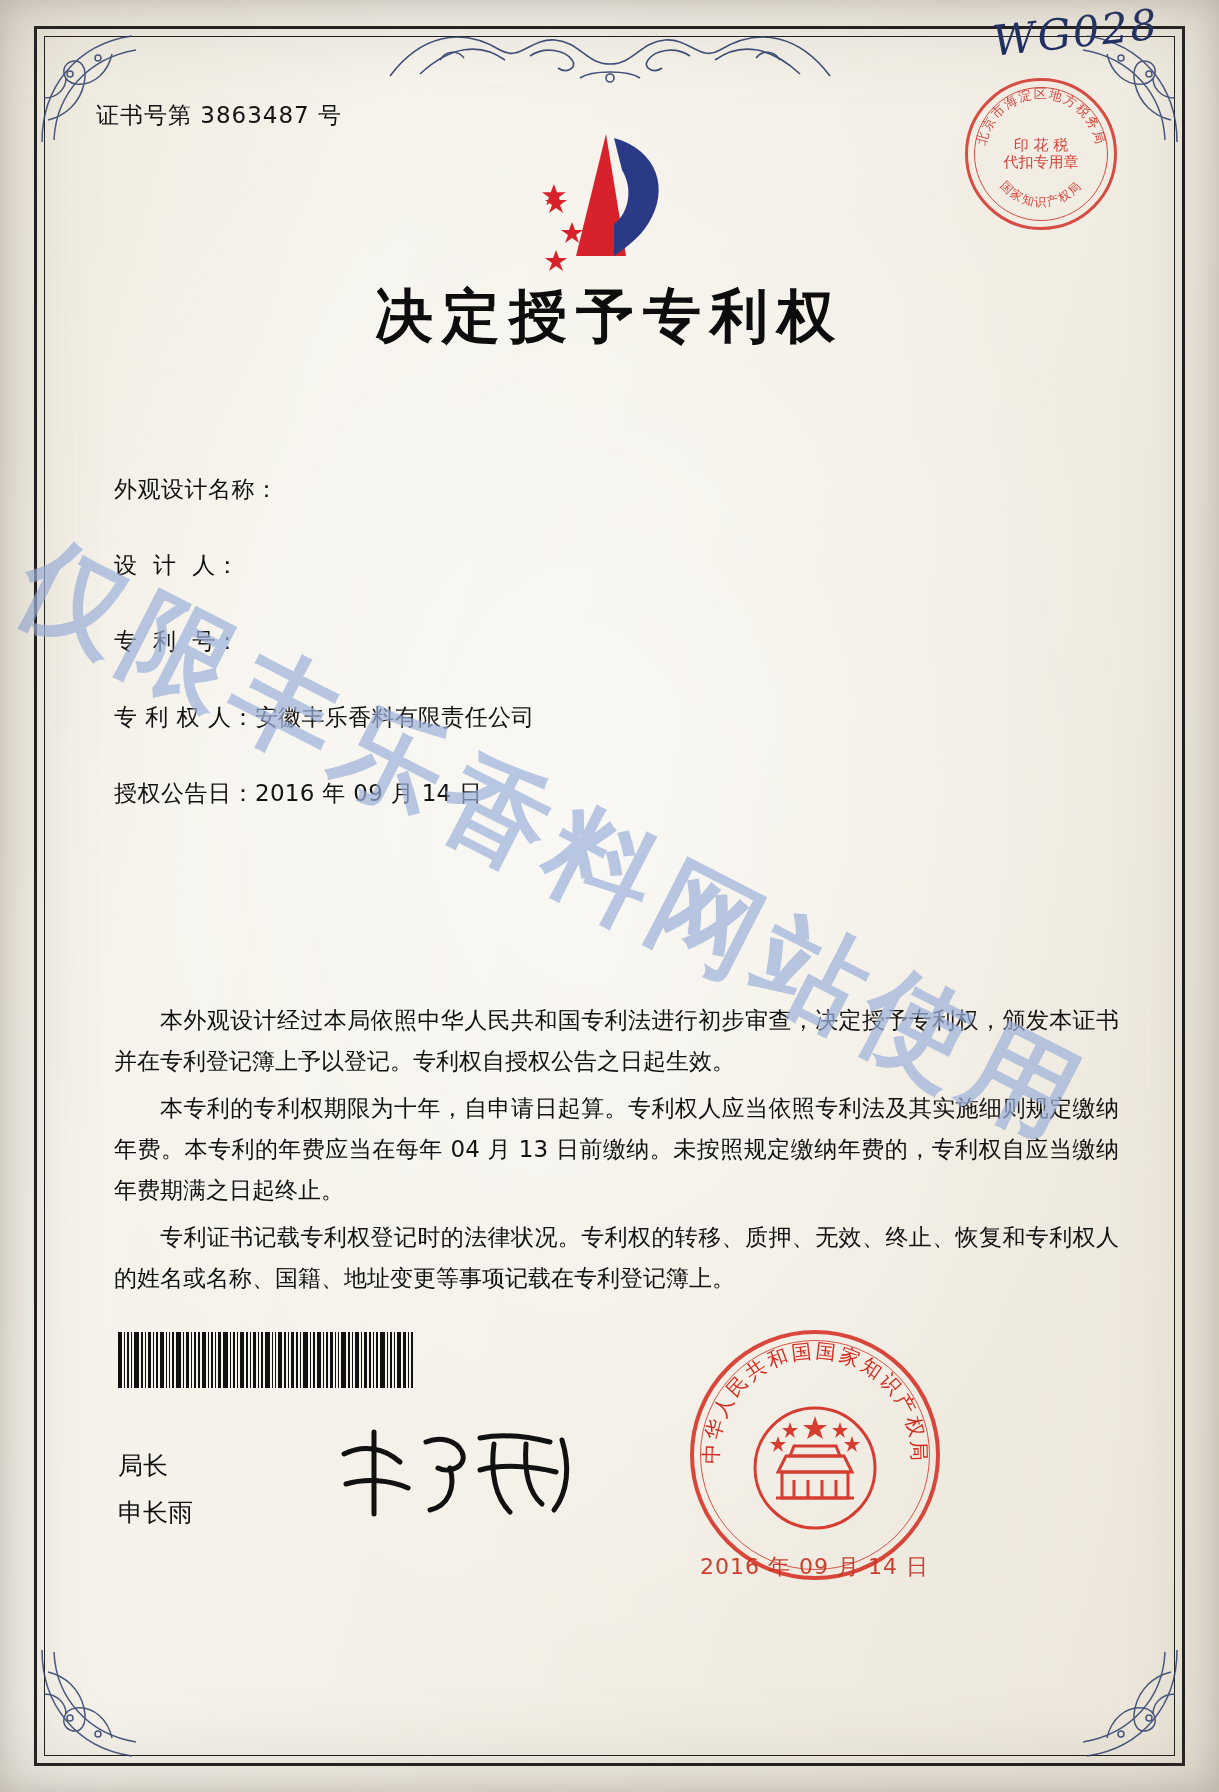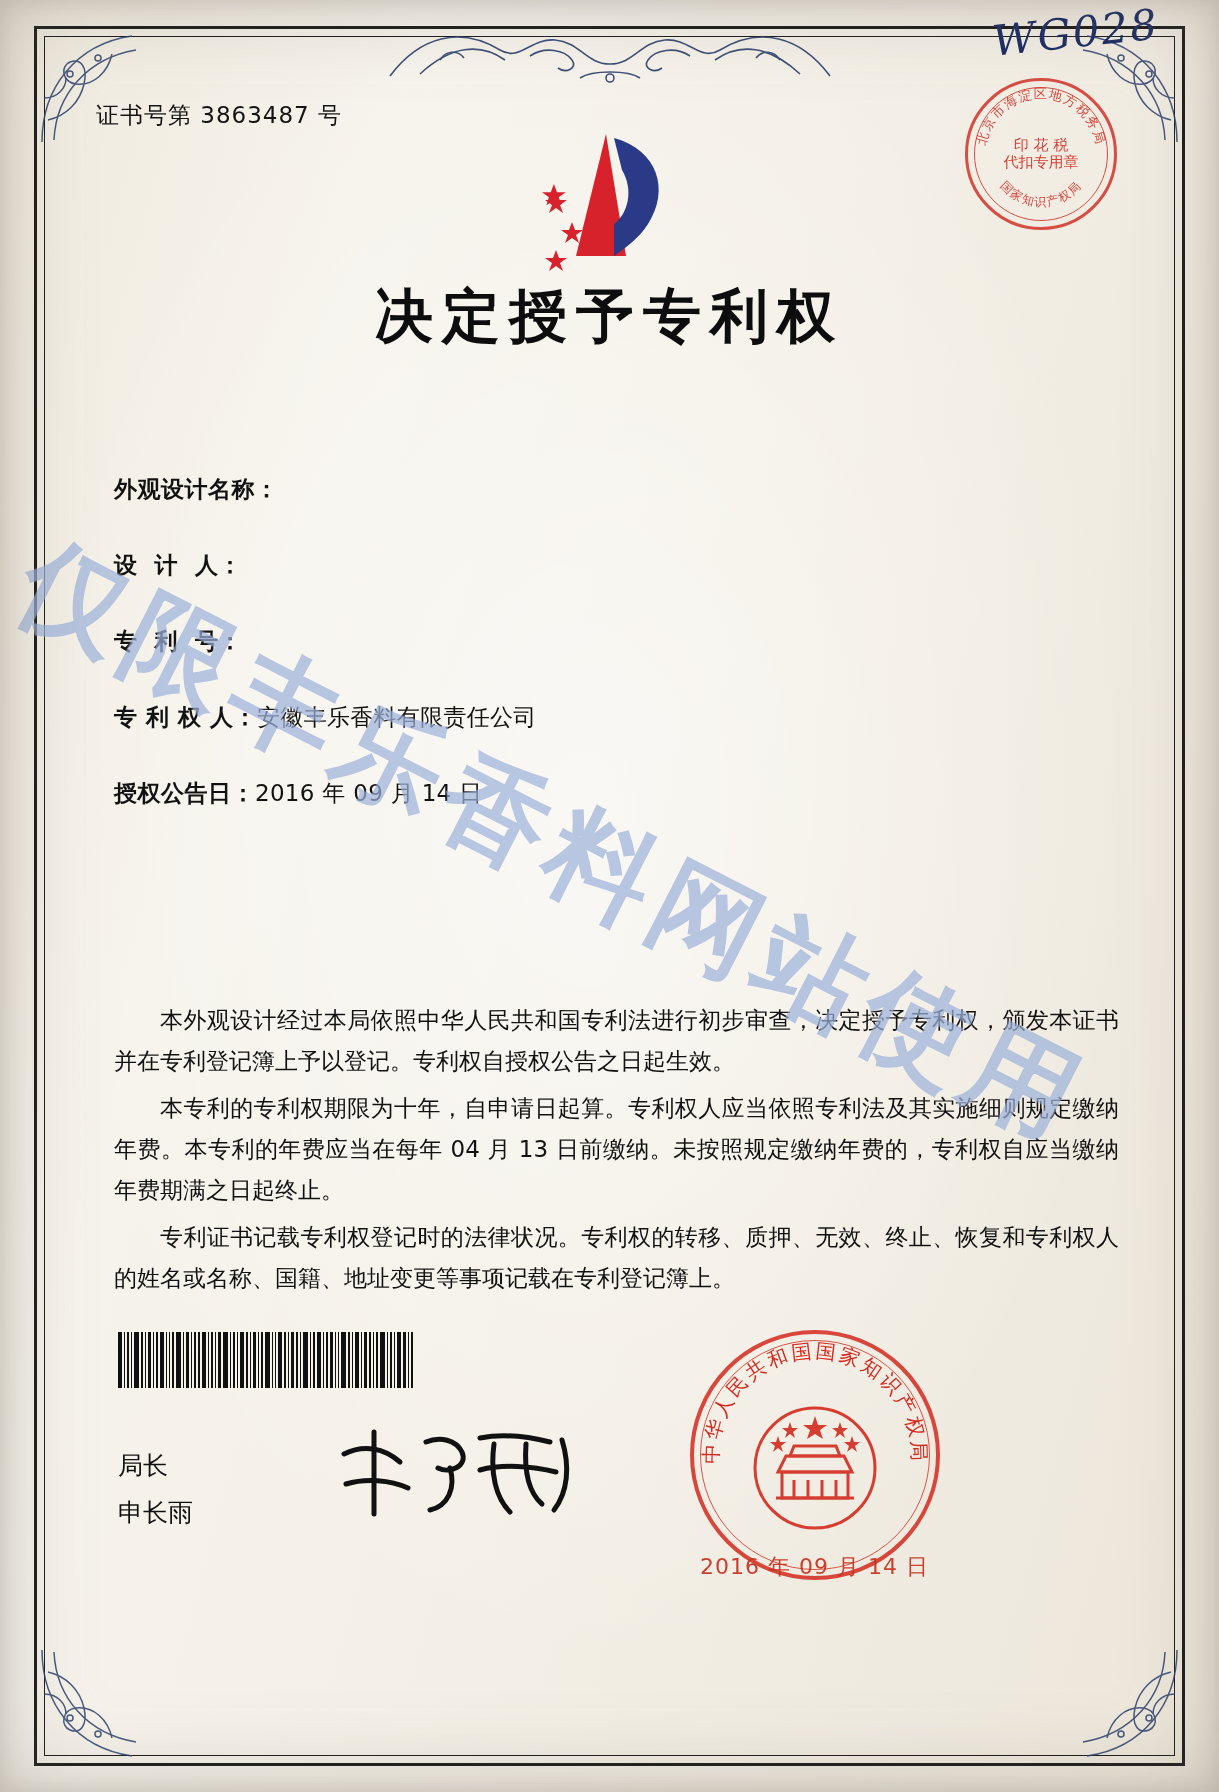--- a/index.html
+++ b/index.html
@@ -150,21 +150,20 @@
   }
   .field-row {
     display: flex;
     align-items: flex-start;
     margin-bottom: 42px;
   }
   .field-label {
     flex: 0 0 auto;
     white-space: pre;
     letter-spacing: 0.5px;
-    font-weight: bold;
   }
   .field-value {
     flex: 1 1 auto;
     letter-spacing: 0.3px;
   }
   .field-value .line2 { display: block; }
 
   
   .paras {
     position: absolute;

